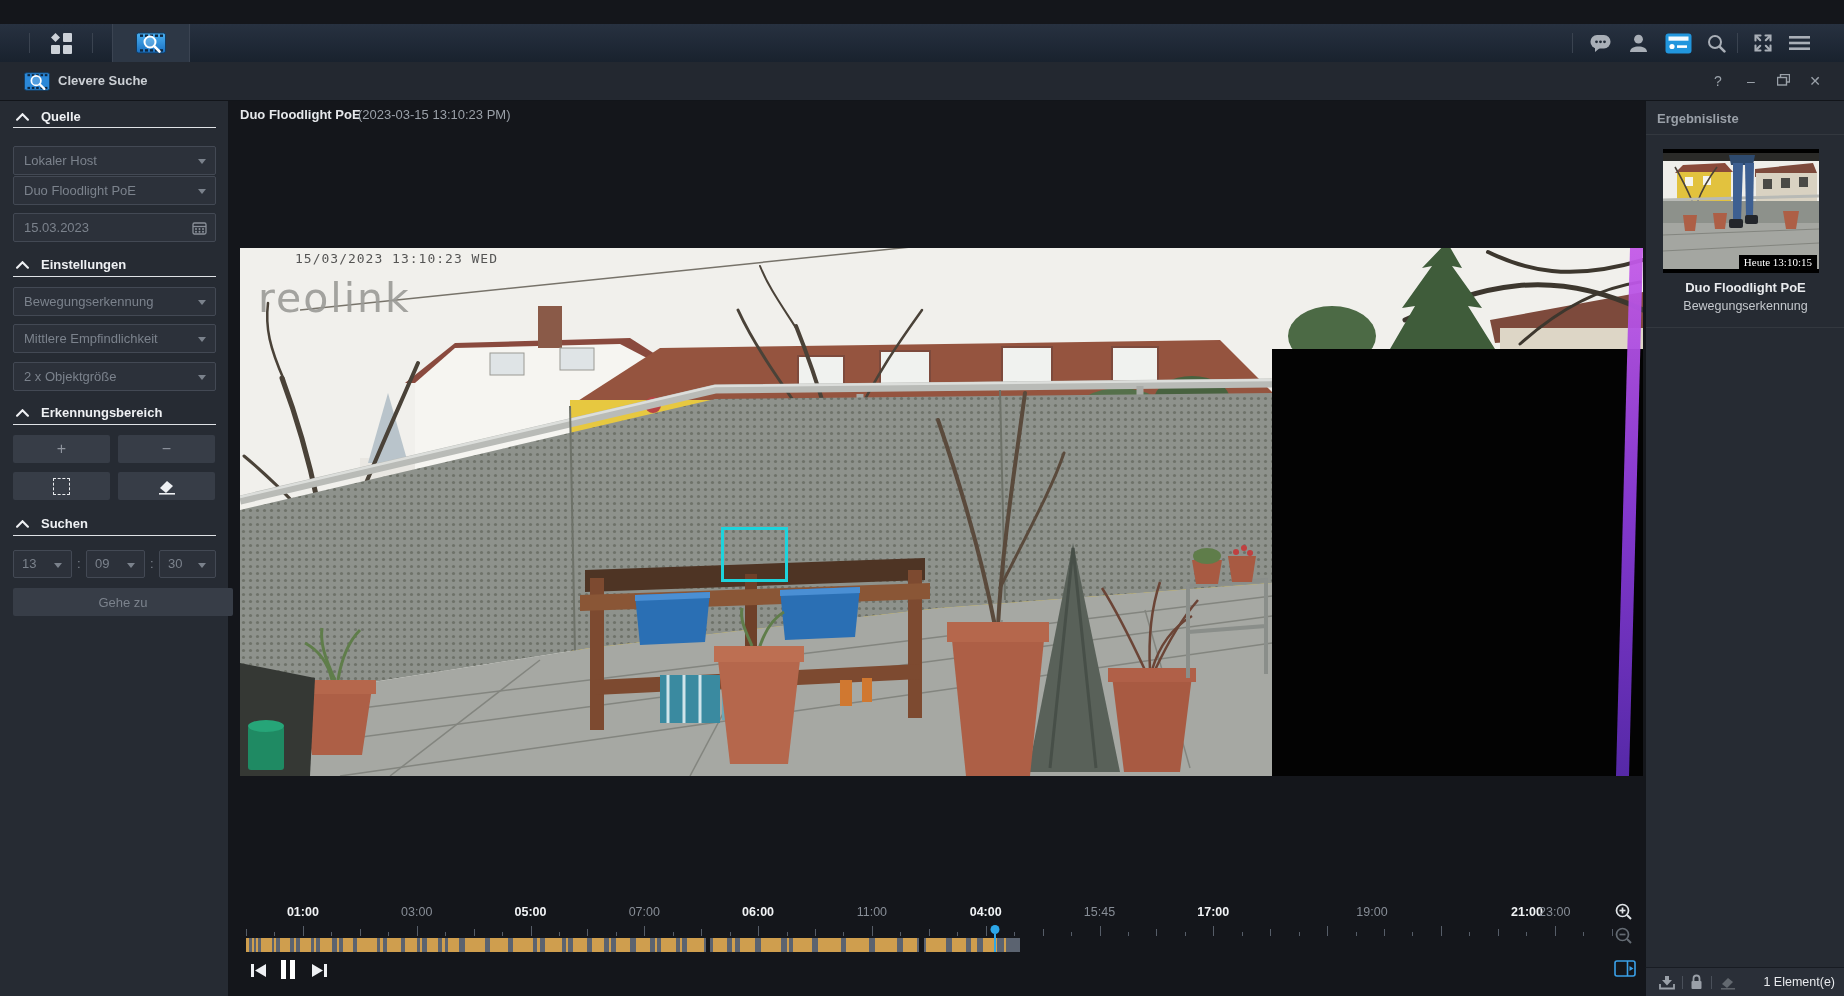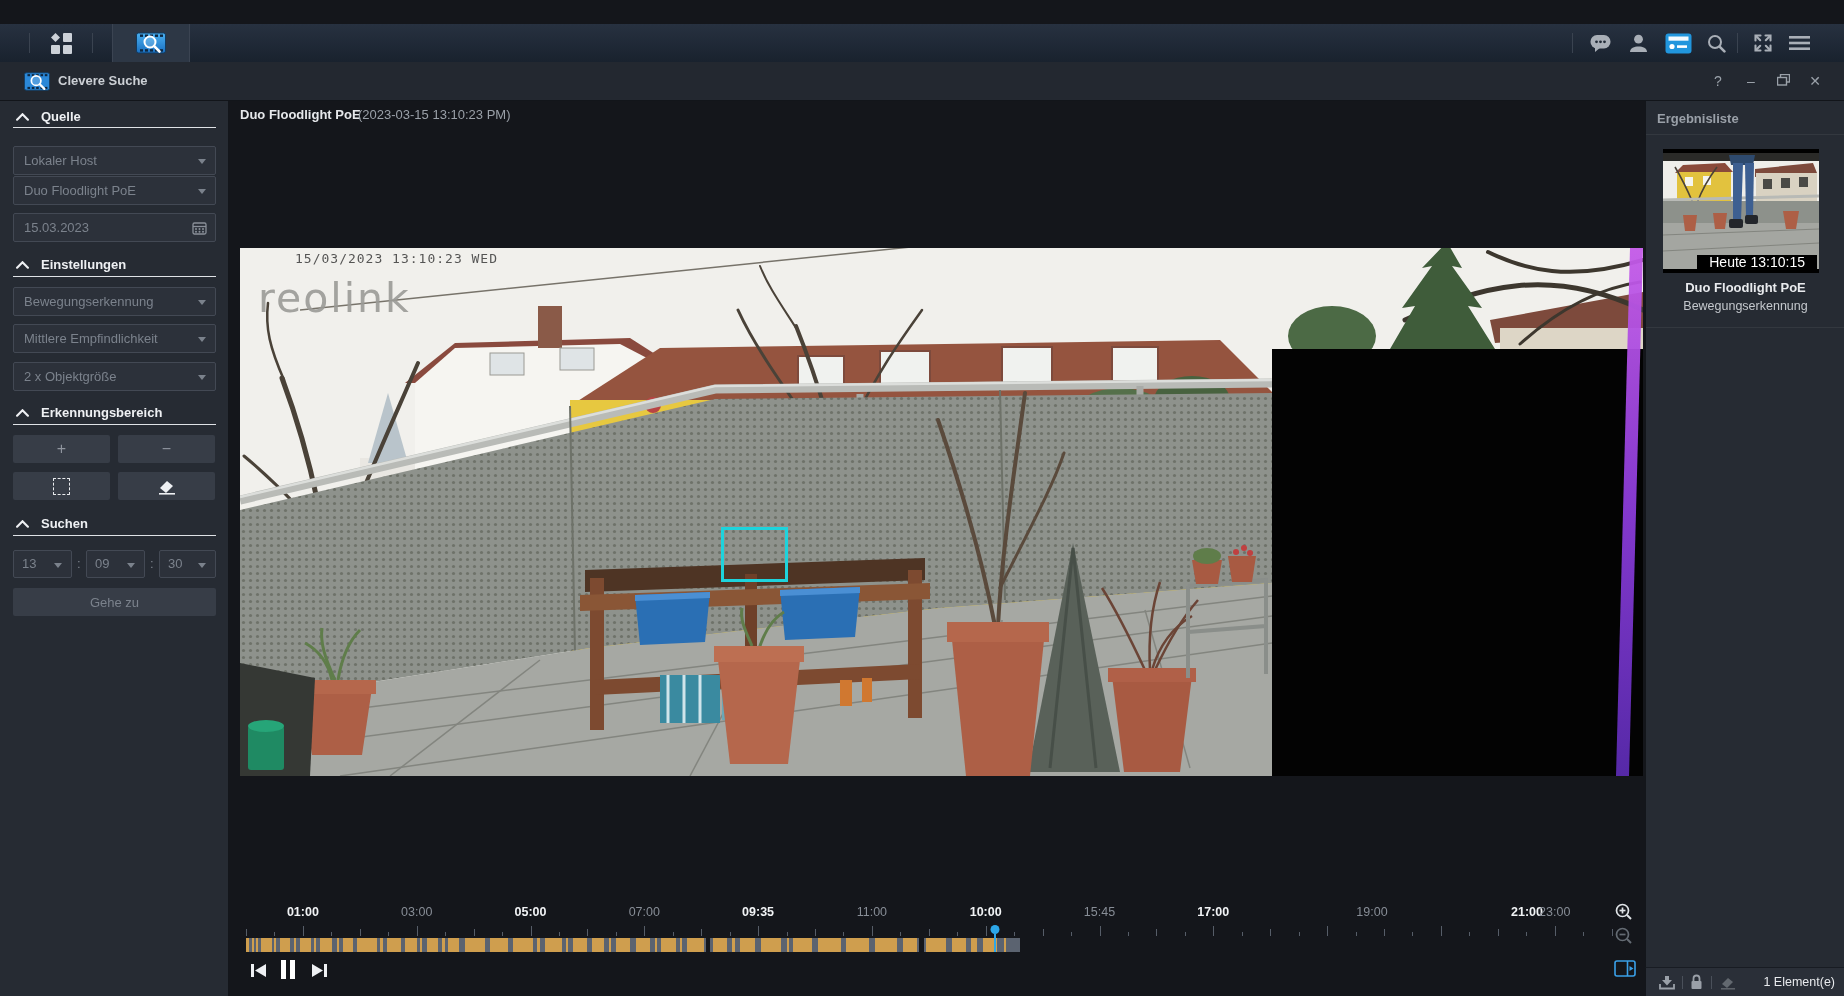--- a/index.html
+++ b/index.html
@@ -62,21 +62,21 @@
   .tl-event{position:absolute;top:938px;height:14px;background:#cf9e4e;}
   .ph-dot{position:absolute;top:925px;width:9px;height:9px;border-radius:50%;background:#2da7e8;transform:translateX(-50%);}
   .ph-line{position:absolute;top:934px;width:2px;height:18px;background:#2da7e8;transform:translateX(-50%);}
   
   .rpanel{position:absolute;left:1645px;top:101px;width:199px;height:895px;
     background:#262b33;border-left:1px solid #13161b;box-sizing:border-box;}
   .rp-title{position:absolute;left:11px;top:10px;font-size:13px;font-weight:bold;color:#9aa0a8;}
   .rp-line{position:absolute;left:0;width:199px;height:1px;background:#33383f;}
   .thumb{position:absolute;left:17px;top:48px;width:156px;height:124px;background:#000;cursor:pointer;}
   .thumb-time{position:absolute;right:2px;bottom:4px;background:#000;color:#fff;
-    font-family:Liberation Sans, sans-serif;font-size:14px;padding:0 12px;line-height:14px;}
+    font-family:Liberation Serif, serif;font-size:11px;padding:0 5px;line-height:14px;}
   .rp-cam{position:absolute;left:0;top:179px;width:199px;text-align:center;
     font-size:13px;font-weight:bold;color:#e8eaed;}
   .rp-type{position:absolute;left:0;top:198px;width:199px;text-align:center;font-size:12.5px;color:#c4c8cd;}
   .rp-foot{position:absolute;left:1645px;top:967px;width:199px;height:29px;background:#2a2f38;
     border-top:1px solid #181c23;border-left:1px solid #13161b;box-sizing:border-box;}
   .rp-count{position:absolute;right:9px;top:7px;font-size:12.5px;color:#e8eaed;}
   .foot-sep{position:absolute;top:8px;width:1px;height:13px;background:#4a505a;}
   .ctl{cursor:pointer;}
 </style>
 </head>
@@ -291,21 +291,21 @@
     <div class="colon" style="left:77px;top:455px">:</div>
     <div class="tsel ctl" style="left:86px;top:449px">
       <span>09</span>
       <span class="caret"></span>
     </div>
     <div class="colon" style="left:150px;top:455px">:</div>
     <div class="tsel ctl" style="left:159px;top:449px;width:57px">
       <span>30</span>
       <span class="caret"></span>
     </div>
-    <div class="sbtn ctl" style="left:13px;top:487px;width:203px;height:28px;font-size:13px;color:#7b828c">Gehe zu</div>
+    <div class="sbtn ctl" style="left:13px;top:487px;width:220px;height:28px;font-size:13px;color:#7b828c">Gehe zu</div>
   </div>
 
   <div class="main-head-cam">Duo Floodlight PoE</div>
   <div class="main-head-ts">(2023-03-15 13:10:23 PM)</div>
 
   <div class="video">
     <svg width="1403" height="528" viewBox="0 0 1403 528">
       <defs>
         <pattern id="mesh" width="7" height="7" patternUnits="userSpaceOnUse">
           <rect width="7" height="7" fill="#8e928c"></rect>
@@ -475,23 +475,23 @@
     <div class="osd">15/03/2023 13:10:23 WED</div>
     <div class="wmark">reolink</div>
     <div class="det-box"></div>
   </div>
 
   <div id="tl">
       <div class="tl-label b" style="left: 302.9px;">01:00</div>
       <div class="tl-label d" style="left: 416.7px;">03:00</div>
       <div class="tl-label b" style="left: 530.5px;">05:00</div>
       <div class="tl-label d" style="left: 644.3px;">07:00</div>
-      <div class="tl-label b" style="left: 758.1px;">09:35</div>
+      <div class="tl-label b" style="left: 758.1px;">06:00</div>
       <div class="tl-label d" style="left: 871.9px;">11:00</div>
-      <div class="tl-label b" style="left: 985.7px;">10:00</div>
+      <div class="tl-label b" style="left: 985.7px;">04:00</div>
       <div class="tl-label d" style="left: 1099.5px;">15:45</div>
       <div class="tl-label b" style="left: 1213.3px;">17:00</div>
       <div class="tl-label d" style="left: 1372px;">19:00</div>
       <div class="tl-label b" style="left: 1527px;">21:00</div>
       <div class="tl-label d" style="left: 1554.7px;">23:00</div>
       <div class="tick" style="left: 246px; height: 7px; top: 929px;"></div>
       <div class="tick" style="left: 274.45px; height: 4px; top: 932px;"></div>
       <div class="tick" style="left: 302.9px; height: 10px; top: 926px;"></div>
       <div class="tick" style="left: 331.35px; height: 4px; top: 932px;"></div>
       <div class="tick" style="left: 359.8px; height: 7px; top: 929px;"></div>

